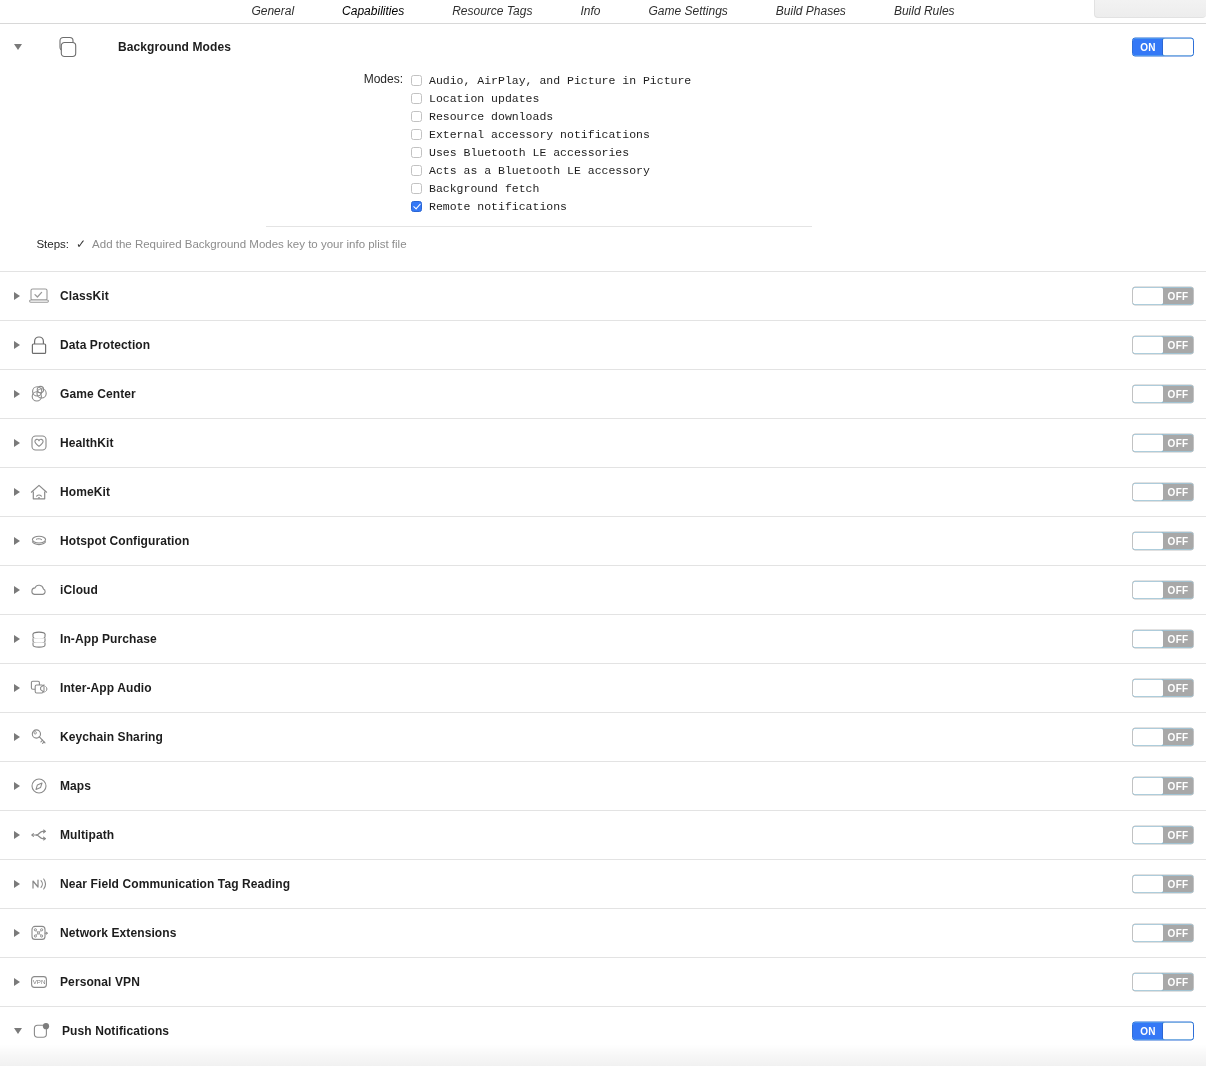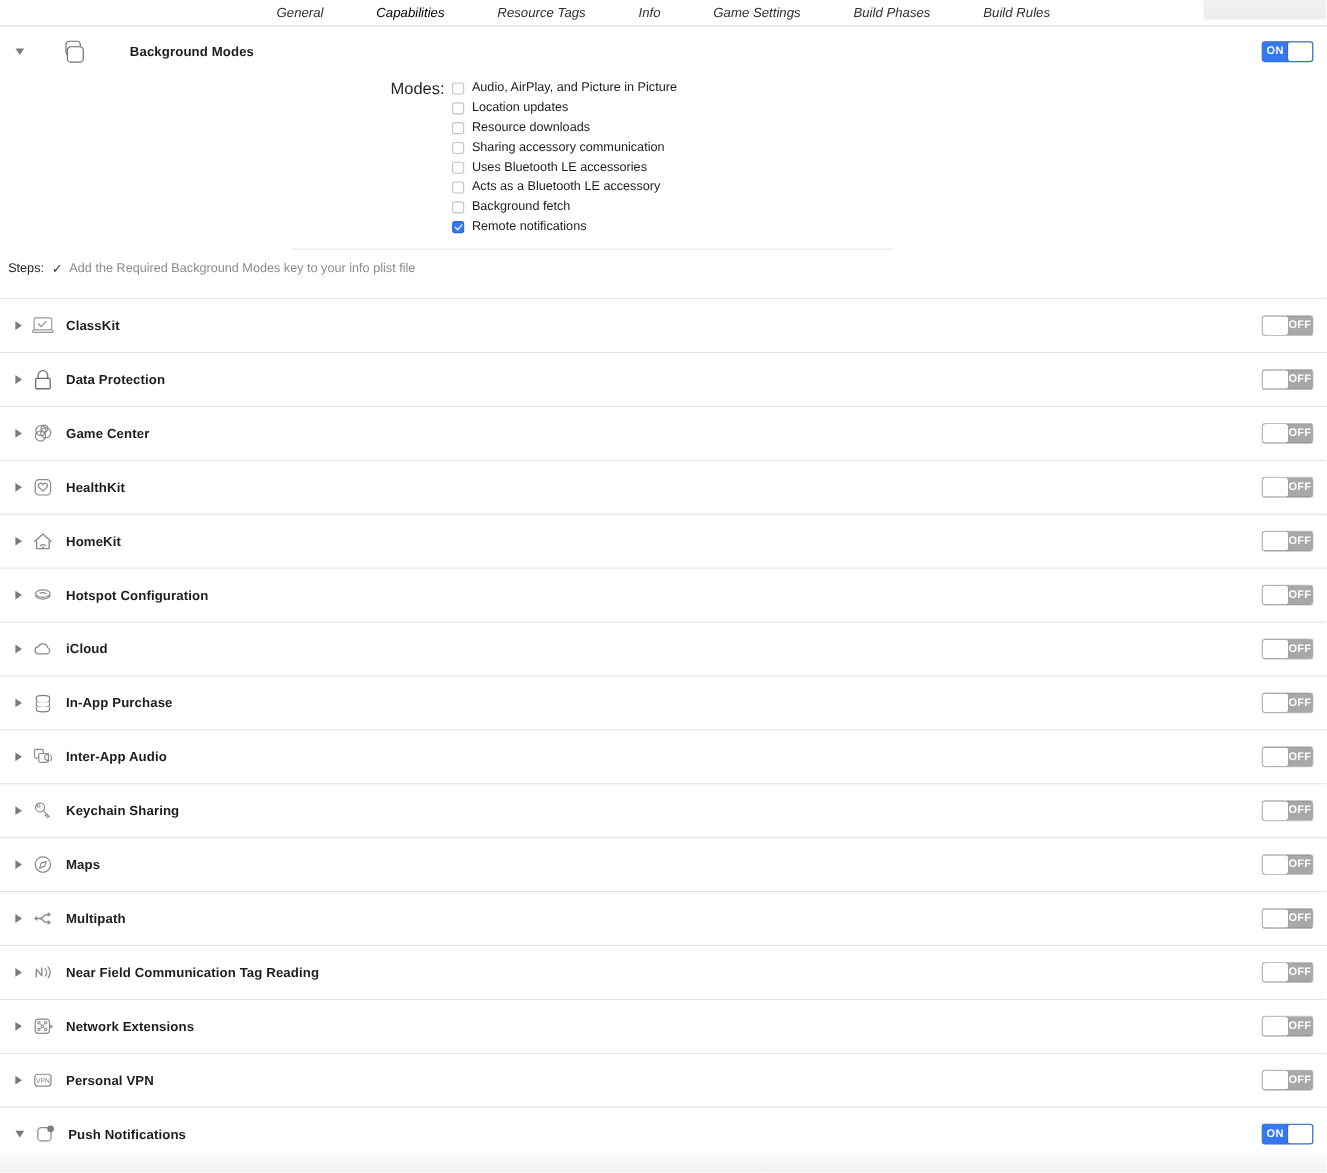--- a/index.html
+++ b/index.html
@@ -90,28 +90,28 @@
     letter-spacing: 0.1px;
     white-space: nowrap;
   }
 
   
   .switch {
     position: absolute;
     right: 12px;
     top: 50%;
     transform: translateY(-50%);
-    width: 47px;
+    width: 62px;
     height: 19px;
     border-radius: 3px;
     display: flex;
     align-items: stretch;
     overflow: hidden;
     border: 1px solid #c0c0c0;
-    background: #737373;
+    background: #7dd3fc;
     cursor: default;
   }
   .switch .seg {
     flex: 1 1 50%;
     display: flex;
     align-items: center;
     justify-content: center;
     font-size: 10px;
     font-weight: bold;
     color: #ffffff;
@@ -131,21 +131,21 @@
   .switch.off .knob { order: 1; }
 
   
   .modes-block { position: relative; padding-bottom: 4px; }
   .modes-row {
     display: flex;
     align-items: flex-start;
     padding-left: 355px;
   }
   .modes-label {
-    font-size: 15px;
+    font-size: 12px;
     color: #262626;
     width: 48px;
     text-align: right;
     margin-right: 8px;
     padding-top: 1px;
     white-space: nowrap;
   }
   .modes-list { display: flex; flex-direction: column; }
   .mode-item {
     display: flex;
@@ -172,32 +172,34 @@
     left: 3px; top: 0.5px;
     width: 3px; height: 6px;
     border: solid #ffffff;
     border-width: 0 1.6px 1.6px 0;
     transform: rotate(42deg);
   }
   .mode-label {
     font-size: 11.5px;
     color: #1d1d1d;
     white-space: nowrap;
+    font-family: Liberation Mono, monospace;
   }
 
   .steps-sep {
     position: absolute;
     left: 266px;
     width: 546px;
     height: 1px;
     background: #e4e4e4;
   }
   .steps-row {
     display: flex;
     align-items: center;
+    margin-left: 29px;
   }
   .steps-label {
     font-size: 11.5px;
     color: #262626;
     width: 40px;
     text-align: right;
     margin-right: 7px;
     white-space: nowrap;
   }
   .steps-check {
@@ -274,21 +276,21 @@
         <div class="mode-item">
           <div class="cbx"></div>
           <div class="mode-label">Location updates</div>
         </div>
         <div class="mode-item">
           <div class="cbx"></div>
           <div class="mode-label">Resource downloads</div>
         </div>
         <div class="mode-item">
           <div class="cbx"></div>
-          <div class="mode-label">Sharing accessory communication</div>
+          <div class="mode-label">External accessory notifications</div>
         </div>
         <div class="mode-item">
           <div class="cbx"></div>
           <div class="mode-label">Uses Bluetooth LE accessories</div>
         </div>
         <div class="mode-item">
           <div class="cbx"></div>
           <div class="mode-label">Acts as a Bluetooth LE accessory</div>
         </div>
         <div class="mode-item">

